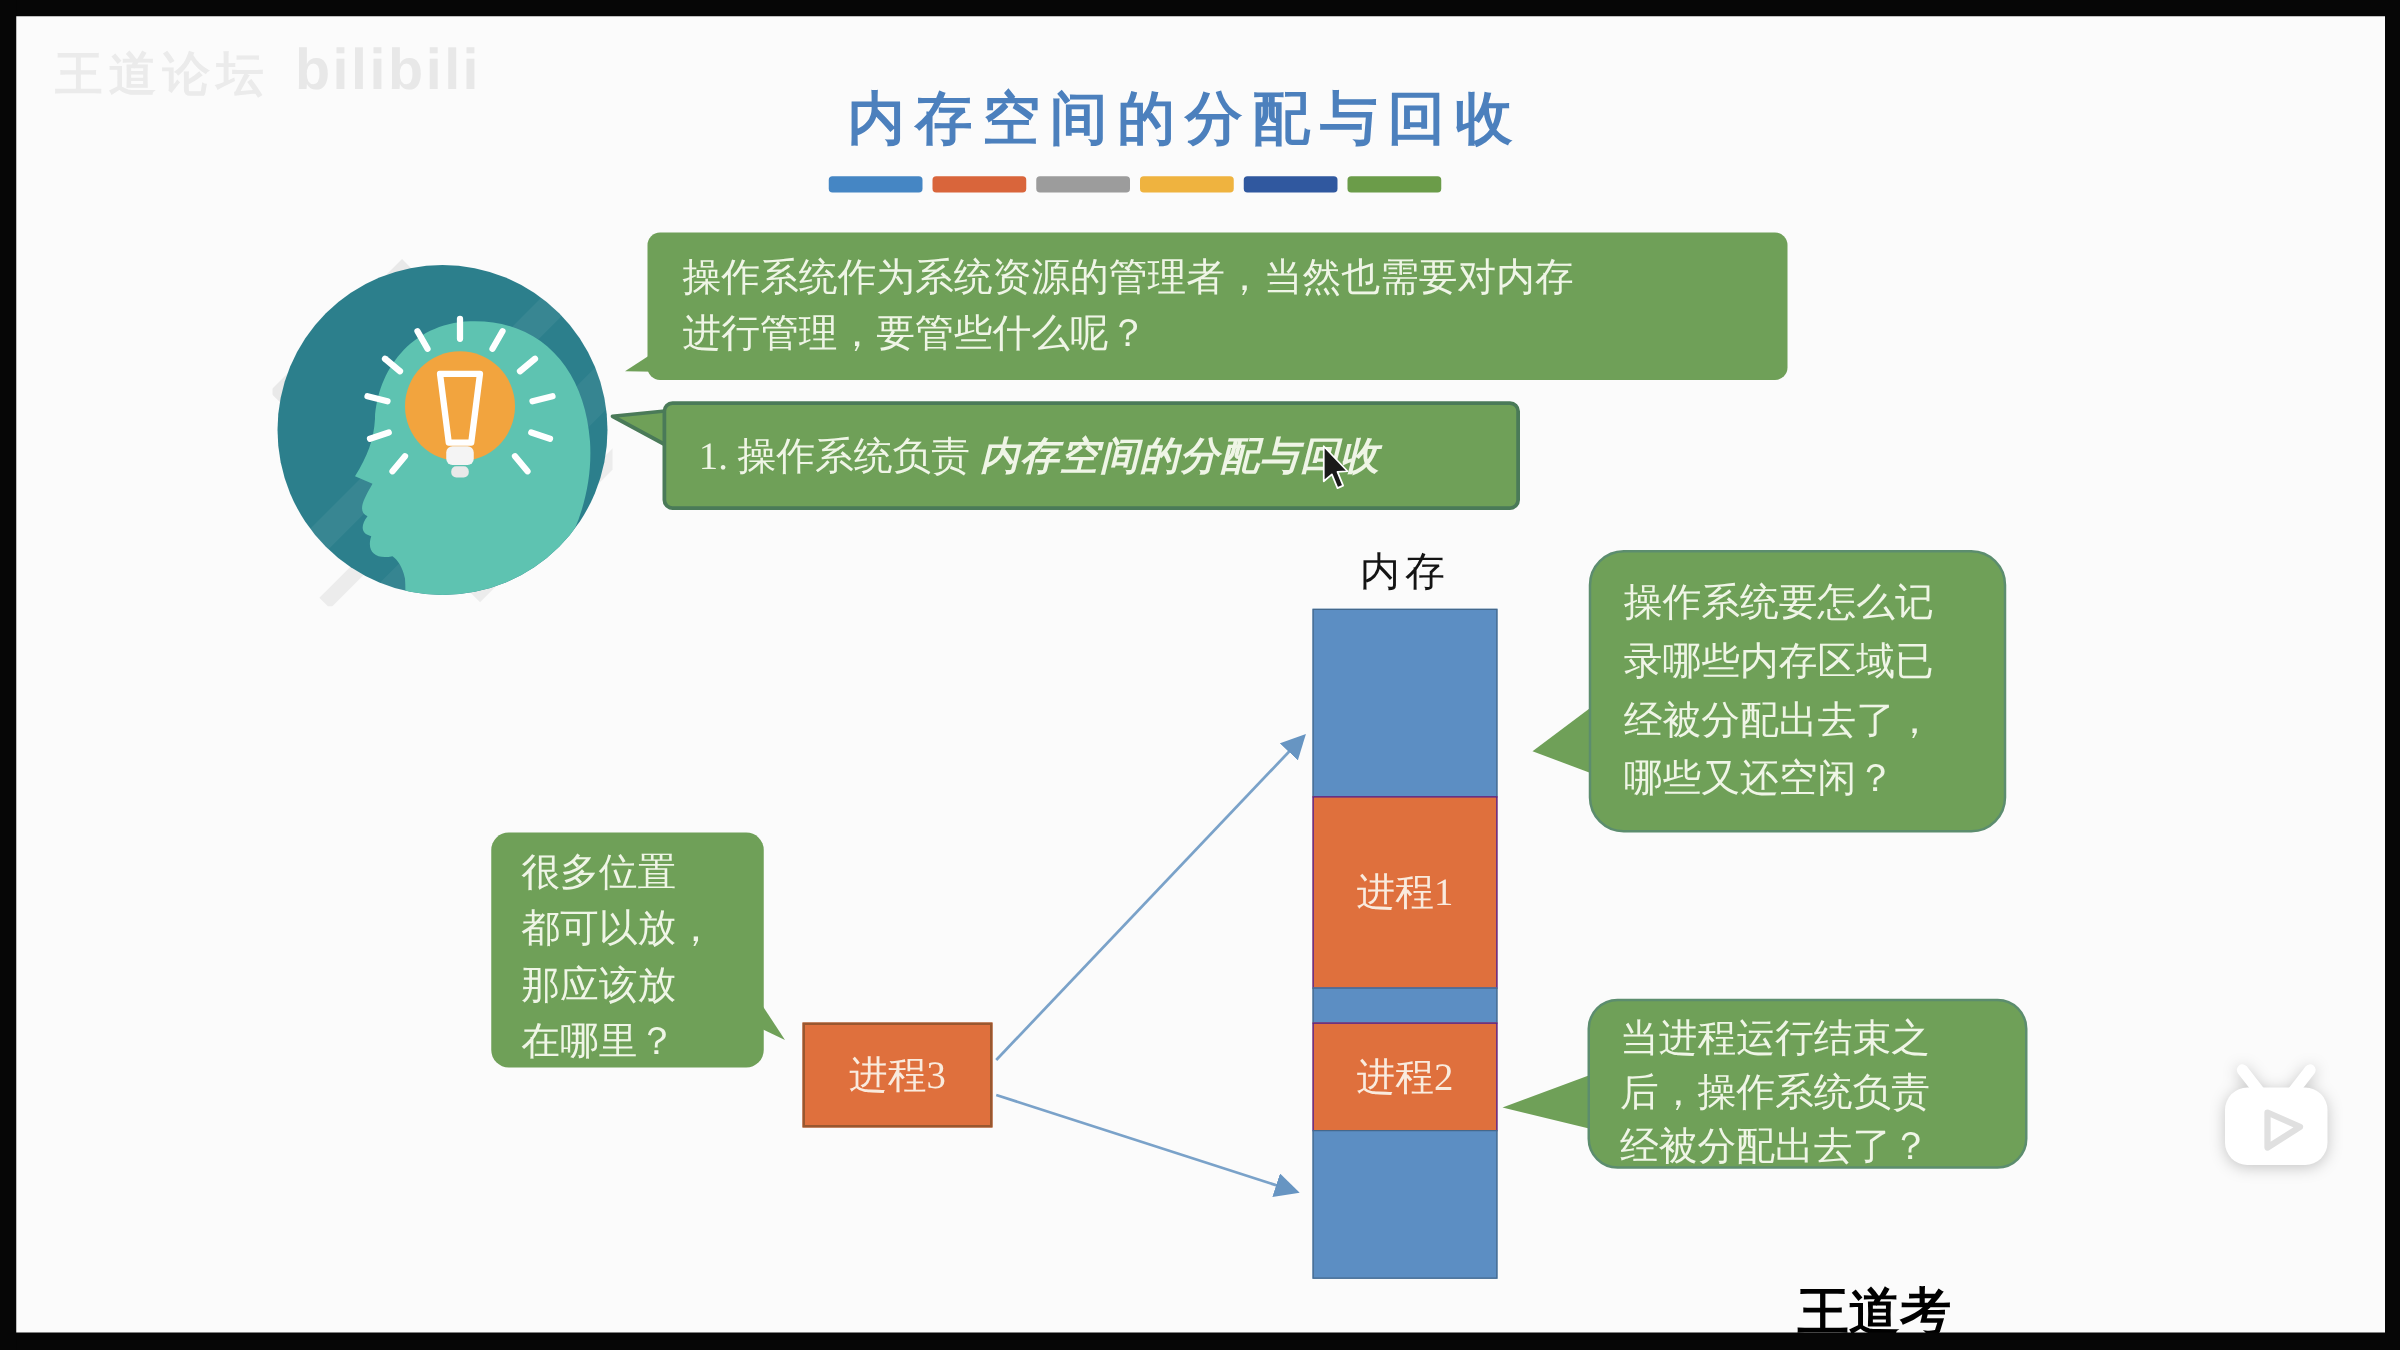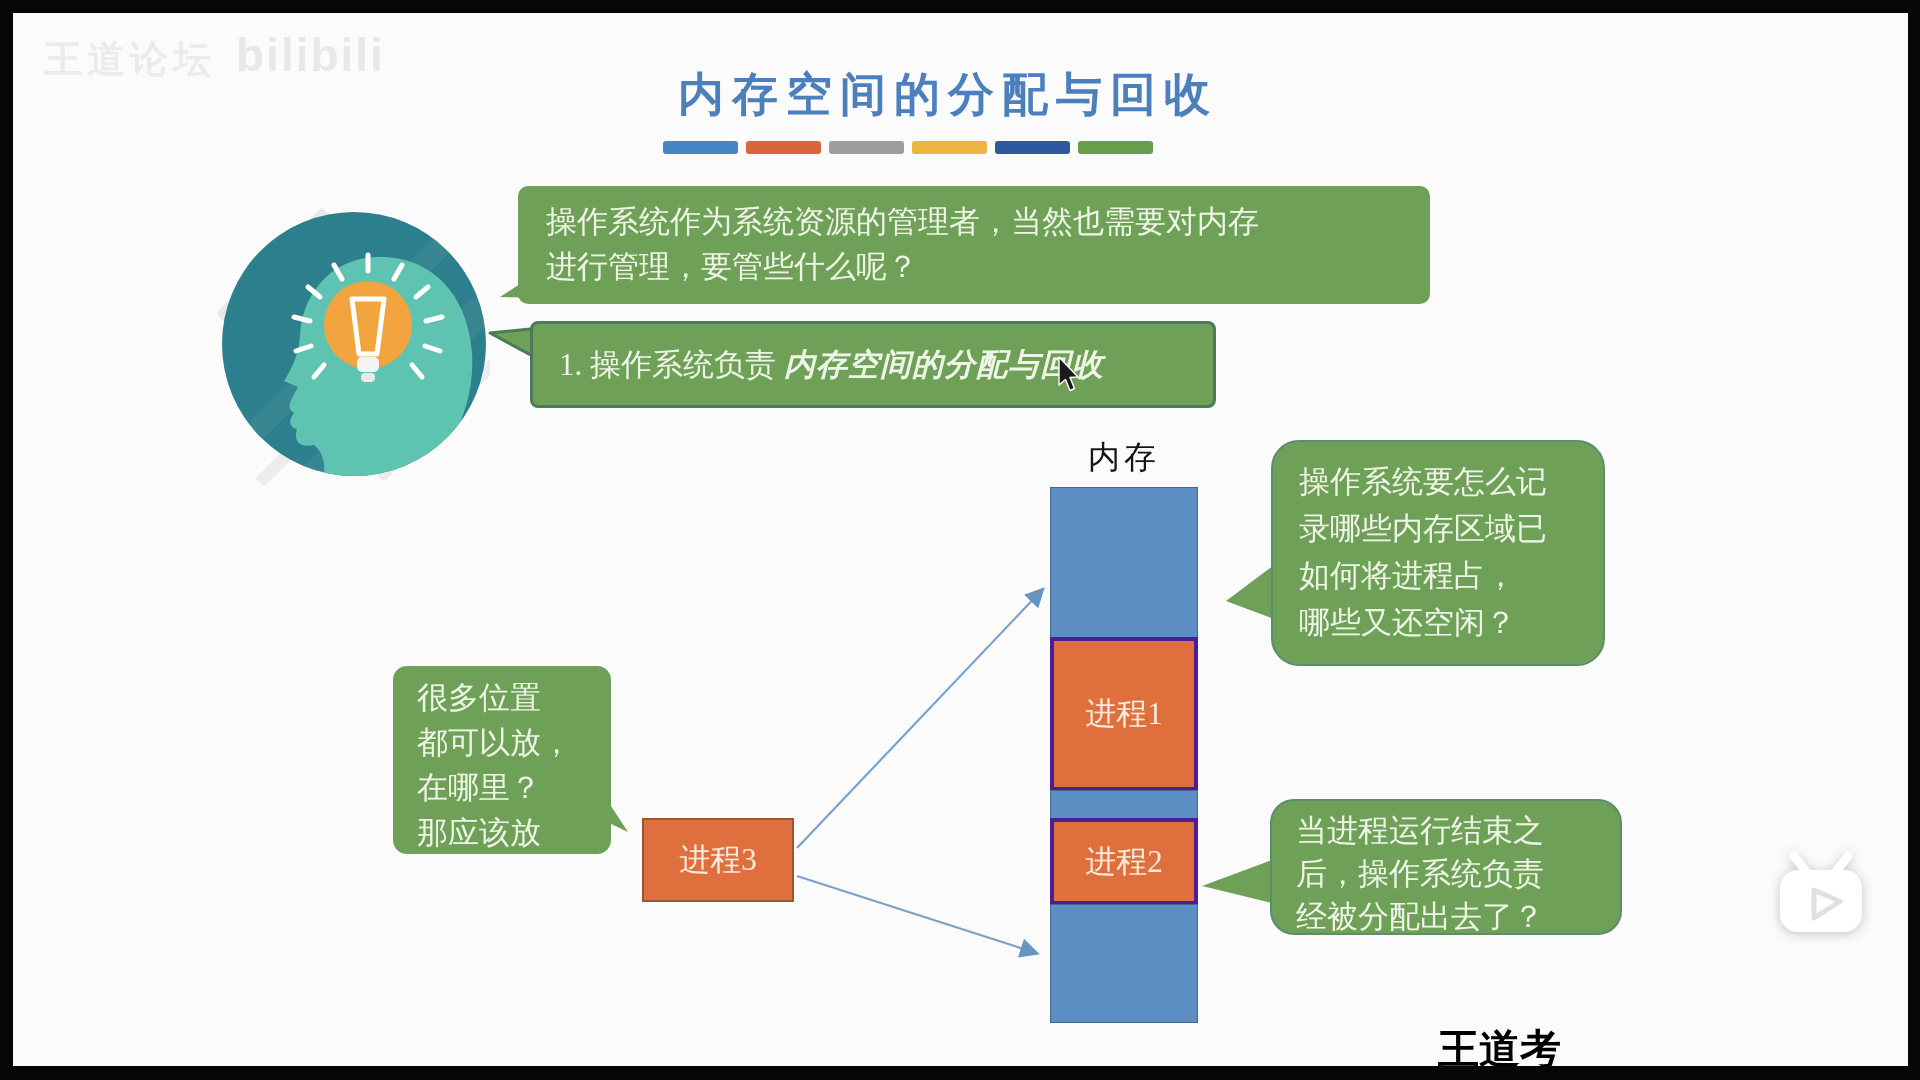--- a/index.html
+++ b/index.html
@@ -34,21 +34,21 @@
                 font-size:31px;line-height:45px;padding:9px 0 0 24px;}
   .bubble-recycle{left:1270px;top:799px;width:352px;height:136px;border:2px solid #5C8D6E;
                   border-radius:24px;font-size:31px;line-height:43px;padding:8px 0 0 24px;}
   .tail{position:absolute;pointer-events:none;}
 
   .mem-label{position:absolute;left:1050px;top:436px;width:148px;text-align:center;
              font-size:32px;color:#141414;letter-spacing:4px;}
   .mem-seg{position:absolute;left:1050px;width:148px;box-sizing:border-box;
            display:flex;align-items:center;justify-content:center;}
   .seg-free{background:#5C8EC3;border:1px solid #44688C;}
-  .seg-proc{background:#DF703D;border:4px solid #4c1d95;color:#F9EBDE;font-size:31px;}
+  .seg-proc{background:#DF703D;border:1px solid #4c1d95;color:#F9EBDE;font-size:31px;}
   .seg-f1{top:487px;height:151px;}
   .seg-p1{top:637px;height:154px;}
   .seg-f2{top:790px;height:29px;}
   .seg-p2{top:818px;height:87px;}
   .seg-f3{top:904px;height:119px;}
   .proc3{position:absolute;left:642px;top:818px;width:152px;height:84px;background:#DF703D;
          border:2px solid #99572F;color:#F9EBDE;font-size:31px;display:flex;align-items:center;
          justify-content:center;box-sizing:border-box;}
 
   .footer-brand{position:absolute;left:1438px;top:1022px;font-size:41px;font-weight:bold;
@@ -135,29 +135,29 @@
   </div>
 
   <div class="bubble bubble-point1">
     <span>1. 操作系统负责</span>
     <span class="emphasis">内存空间的分配与回收</span>
   </div>
 
   <div class="bubble bubble-alloc">
     <div>操作系统要怎么记</div>
     <div>录哪些内存区域已</div>
-    <div>如何将进程占，</div>
+    <div>经被分配出去了，</div>
     <div>哪些又还空闲？</div>
   </div>
 
   <div class="bubble bubble-place">
     <div>很多位置</div>
     <div>都可以放，</div>
+    <div>那应该放</div>
     <div>在哪里？</div>
-    <div>那应该放</div>
   </div>
 
   <div class="bubble bubble-recycle">
     <div>当进程运行结束之</div>
     <div>后，操作系统负责</div>
     <div>经被分配出去了？</div>
   </div>
 
   <div class="mem-label">内存</div>
   <div class="mem-seg seg-free seg-f1"></div>

